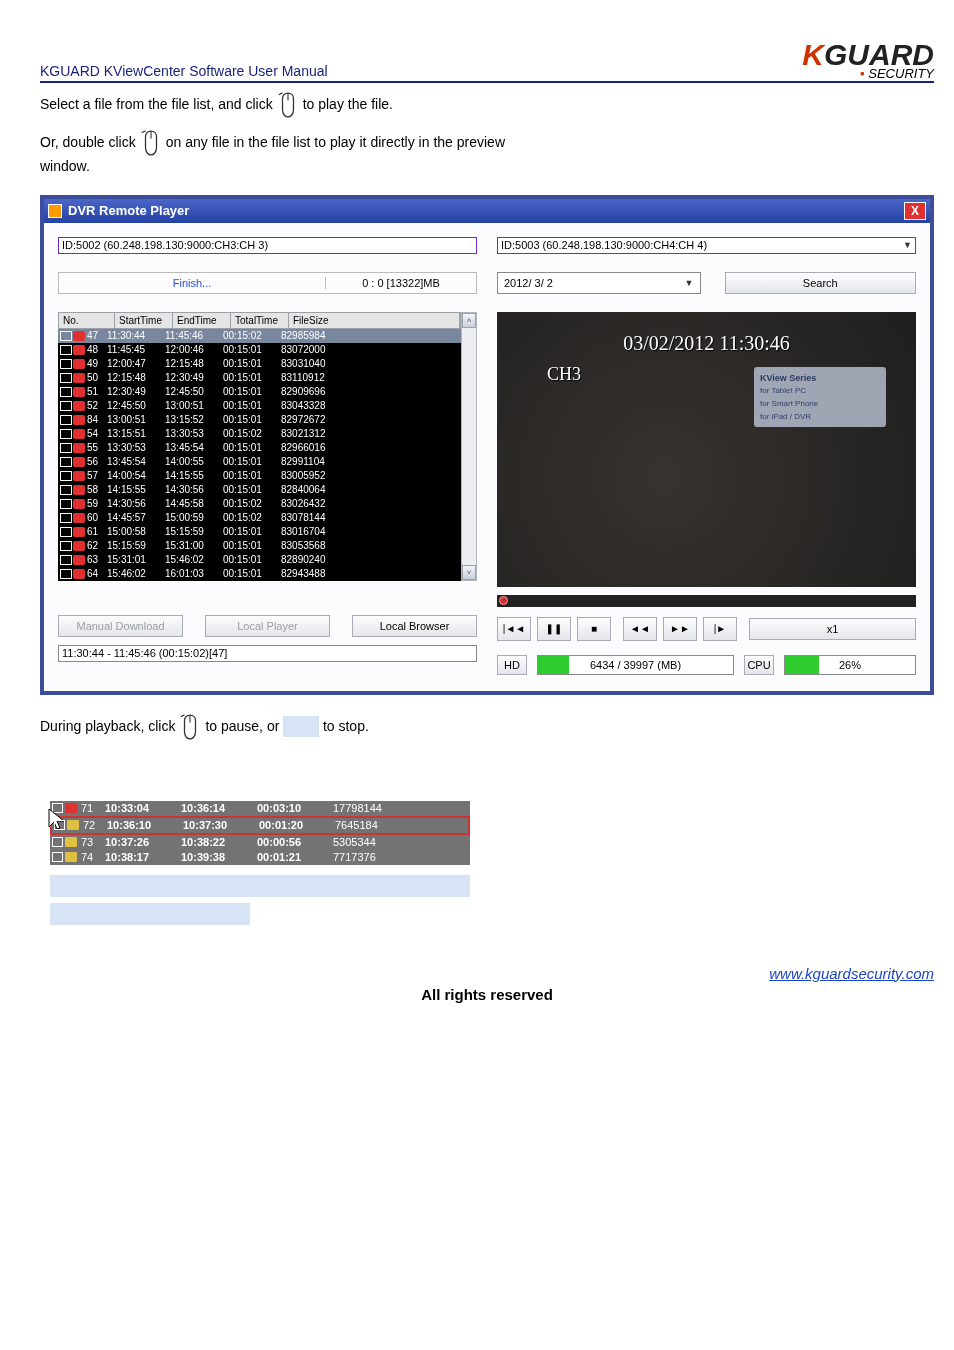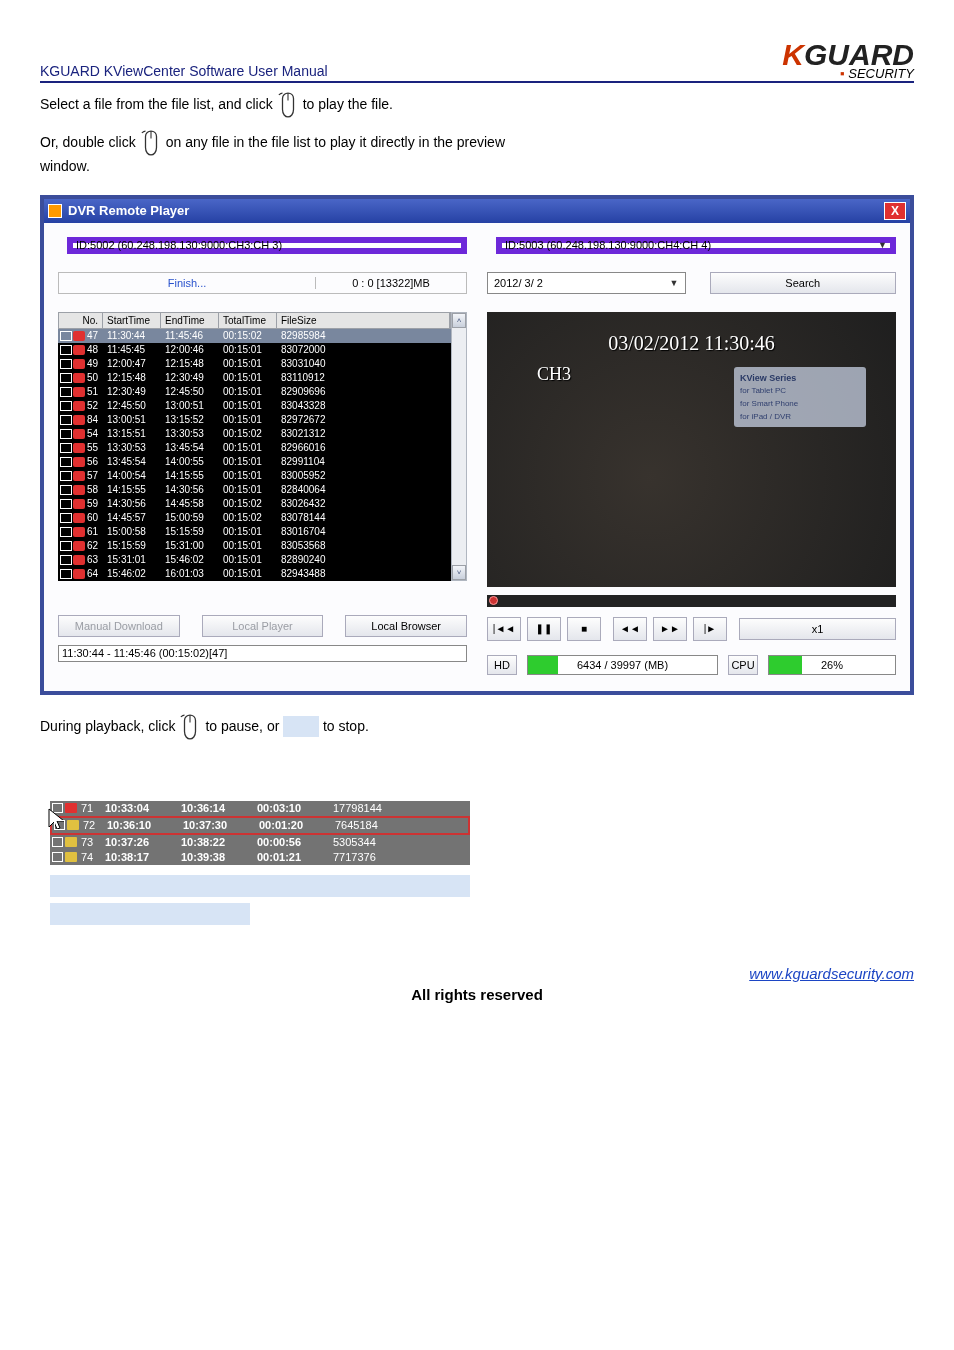--- a/index.html
+++ b/index.html
@@ -1,48 +1,48 @@
 <!DOCTYPE html>
 <html><head>
 <meta charset="utf-8">
 <style>
   * { box-sizing: border-box; font-family: Arial, Helvetica, sans-serif; }
   body { margin: 0; padding: 0; width: 954px; background: #fff; color: #000; }
-  .page { padding: 38px 40px 30px 40px; position: relative; }
+  .page { padding: 38px 20px 30px 40px; position: relative; }
   .doc-header { display: flex; justify-content: space-between; align-items: flex-end; border-bottom: 2px solid #1a237e; margin-bottom: 8px; }
   .doc-title { font-size: 14px; color: #1a237e; font-weight: 400; padding-bottom: 2px; }
   .brand { text-align: right; }
   .brand .kg { font-size: 30px; font-weight: 900; letter-spacing: 0px; font-style: italic; }
   .brand .kg .k { color: #c30; }
   .brand .kg .g { color: #222; }
   .brand .sub { font-size: 13px; font-style: italic; margin-top: -6px; }
   .step { margin: 6px 0 10px 0; font-size: 14px; line-height: 1.4; color: #000; }
   .step-inline { display: flex; align-items: center; gap: 4px; flex-wrap: wrap; }
   .mouse-icon { width: 22px; height: 28px; display: inline-flex; align-items: center; justify-content: center; }
   .mouse-icon svg { display: block; }
   .highlight { background: #d7e4f5; }
 
   
   .dvr-window { border: 4px solid #3b4d9b; margin: 18px 0; background: #fcfcfe; padding-bottom: 12px; }
   .dvr-titlebar { background: linear-gradient(#4a66c7, #2641a4); color: #fff; display: flex; align-items: center; height: 24px; font-size: 13px; padding: 0 4px; font-weight: bold; }
   .dvr-titlebar .ico { width: 14px; height: 14px; background: #f90; margin-right: 6px; border: 1px solid #fff; }
   .dvr-titlebar .close { margin-left: auto; width: 22px; height: 18px; background: #e03030; color: #fff; display: flex; align-items: center; justify-content: center; border: 1px solid #fff; font-weight: bold; font-size: 12px; }
   .dvr-body { display: flex; padding: 14px 14px 4px 14px; gap: 20px; }
   .left-pane, .right-pane { flex: 1; }
-  .id-row { border: 6px solid #6d28d9; font-size: 11px; padding: 1px 3px; background: #fff; height: 17px; display: flex; align-items: center; justify-content: space-between; margin-left: 9px; }
+  .id-row { border: 1px solid #6d28d9; font-size: 11px; padding: 1px 3px; background: #fff; height: 17px; display: flex; align-items: center; justify-content: space-between; }
   .select-arrow { font-size: 9px; color: #333; }
   .finish-bar { margin-top: 18px; display: flex; border: 1px solid #bbb; height: 22px; font-size: 11px; align-items: center; }
   .finish-left { flex: 1; display: flex; align-items: center; justify-content: center; color: #2952cc; border-right: 1px solid #bbb; }
   .finish-right { width: 150px; display: flex; align-items: center; justify-content: center; }
 
   .file-table-wrap { margin-top: 18px; display: flex; }
   .file-table { flex: 1; background: #000; color: #fff; font-size: 10px; font-family: "MS Sans Serif", Arial, sans-serif; overflow: hidden; }
   .ft-head { display: flex; background: #e5e5e5; color: #000; border: 1px solid #9ca0a7; }
   .ft-head > div { border-right: 1px solid #9ca0a7; padding: 2px 4px; }
-  .ft-head .c-no { width: 44px; text-align: right; }
+  .ft-head .c-no { width: 56px; }
   .ft-head .c-st { width: 58px; }
   .ft-head .c-et { width: 58px; }
   .ft-head .c-tt { width: 58px; }
   .ft-head .c-fs { flex: 1; }
   .ft-row { display: flex; padding: 0 0 0 0; height: 14px; align-items: center; }
   .ft-row.sel { background: #79879e; }
   .ft-row .c-ck { width: 12px; height: 10px; border: 1px solid #fff; margin: 0 1px 0 2px; }
   .ft-row .c-ico { width: 12px; height: 10px; background: #e03030; margin-right: 2px; border-radius: 2px; }
   .ft-row .c-no { width: 20px; text-align: left; }
   .ft-row .c-st { width: 58px; }

